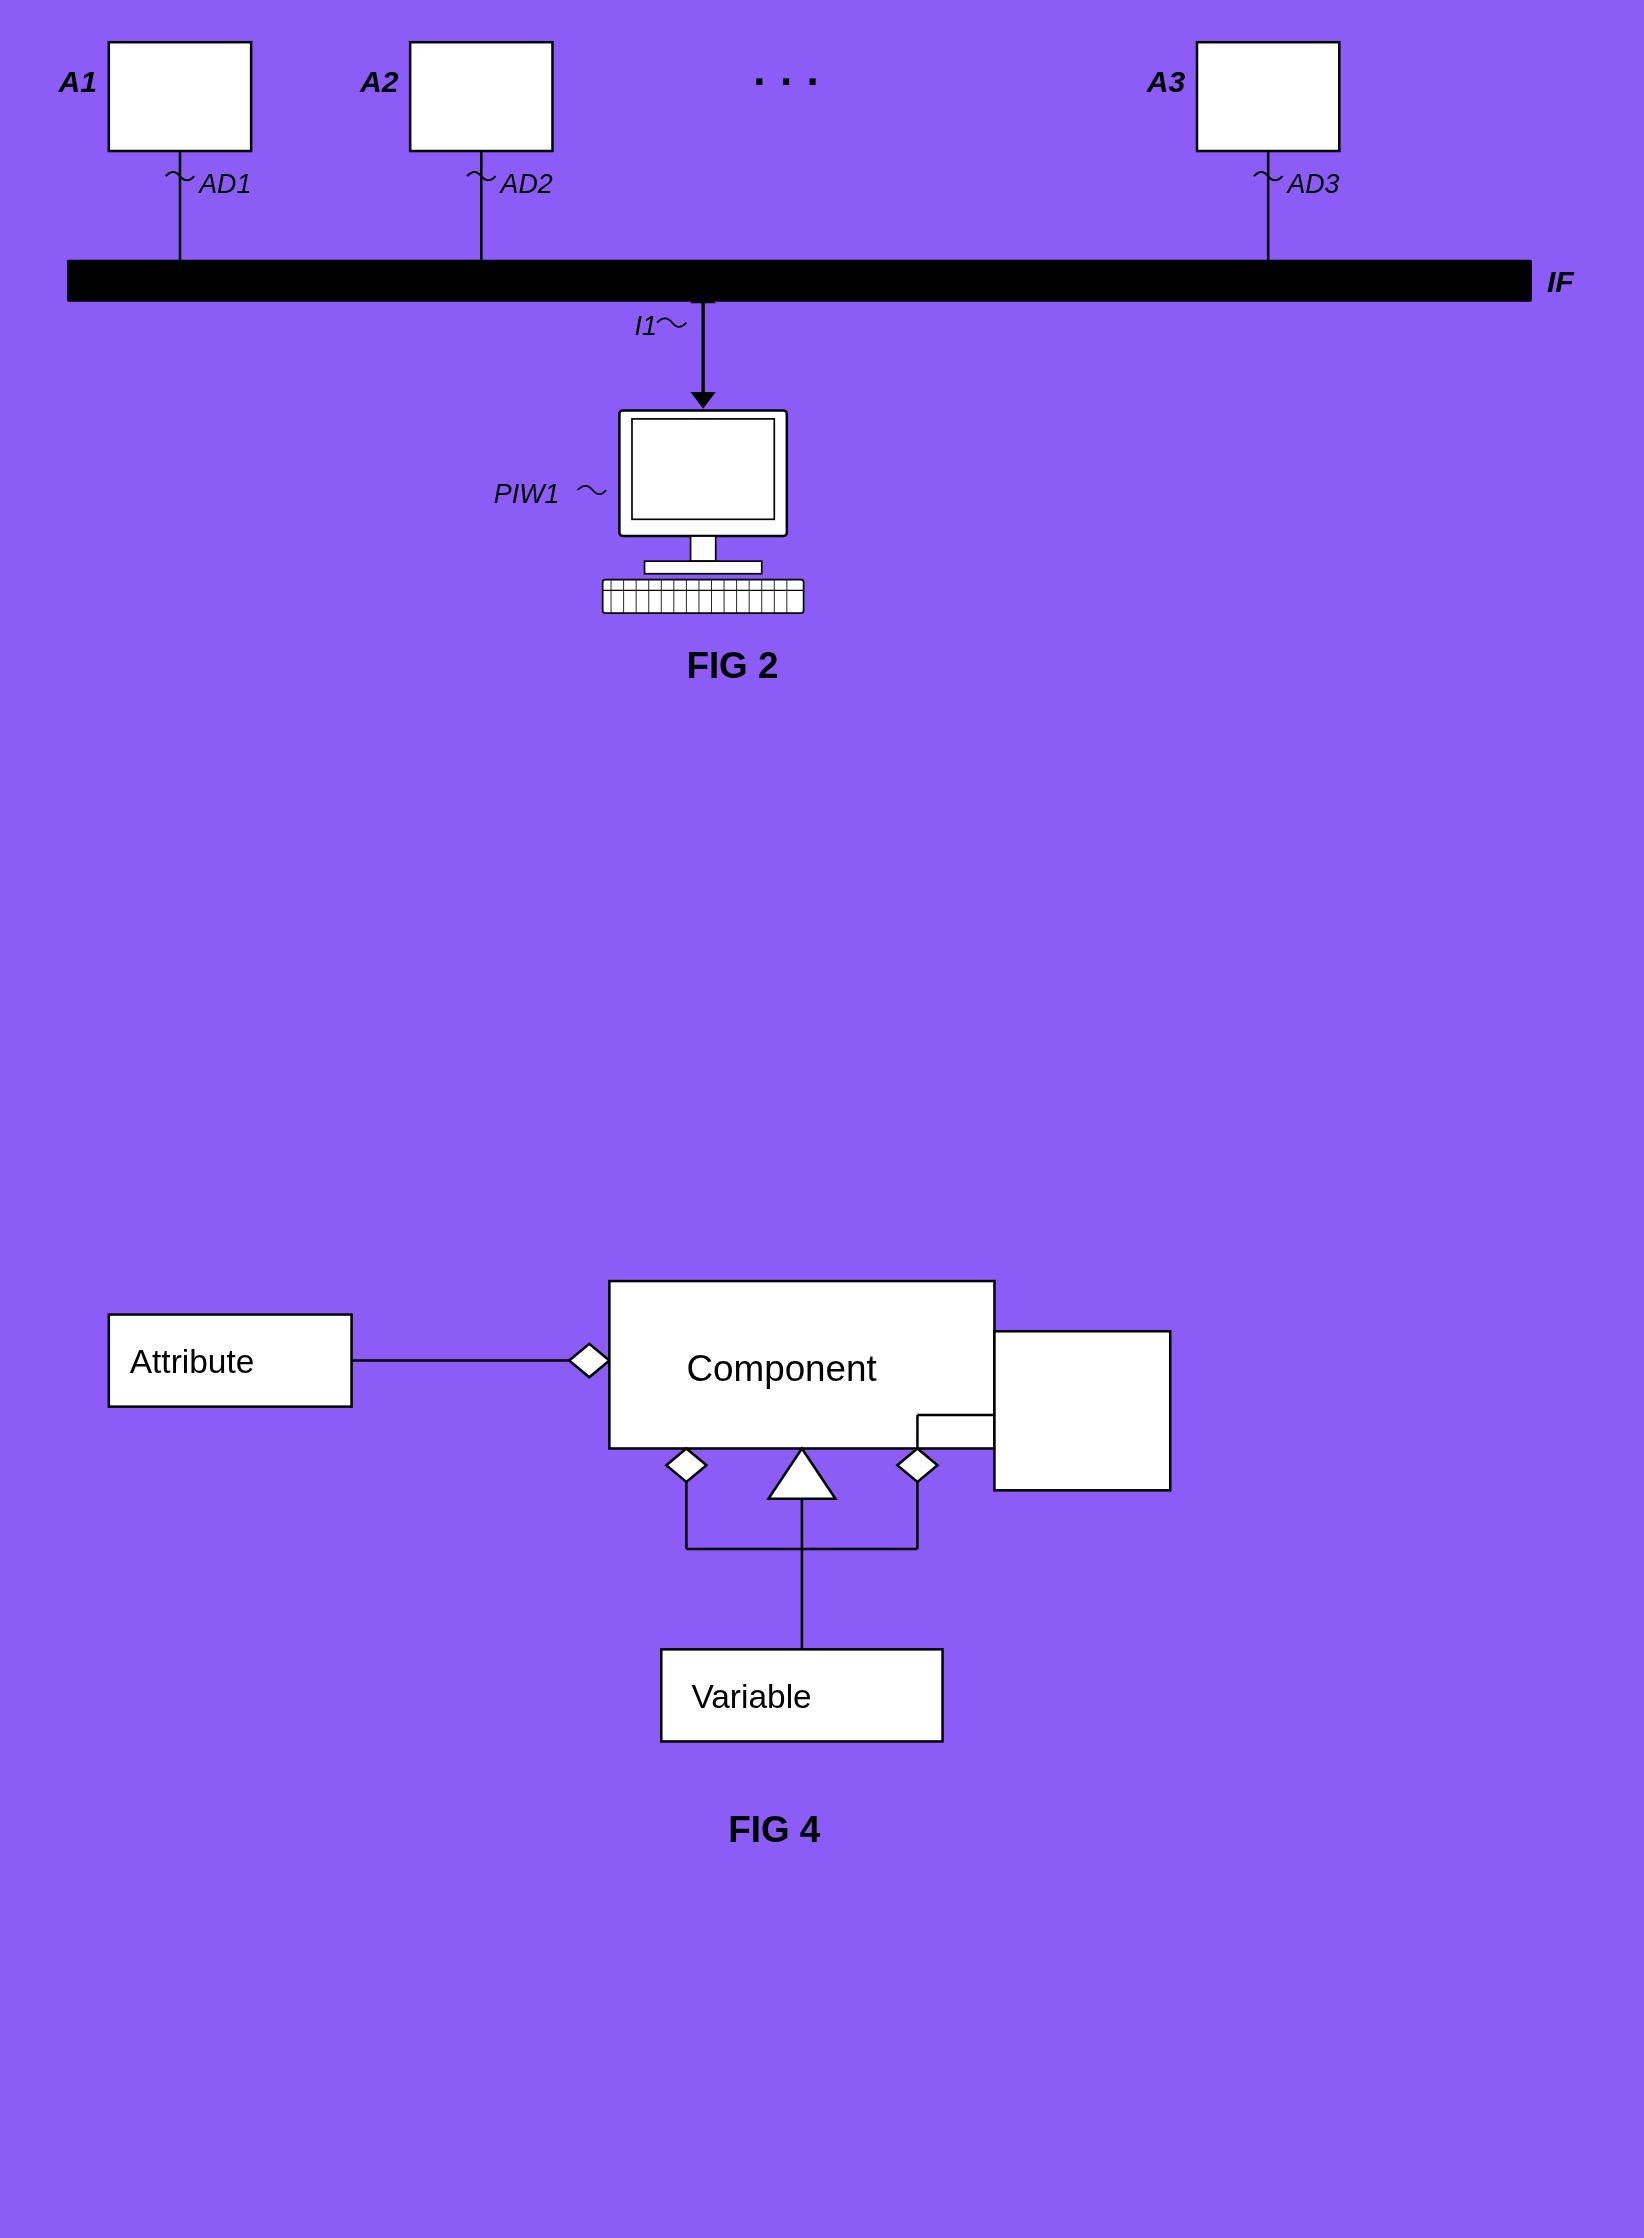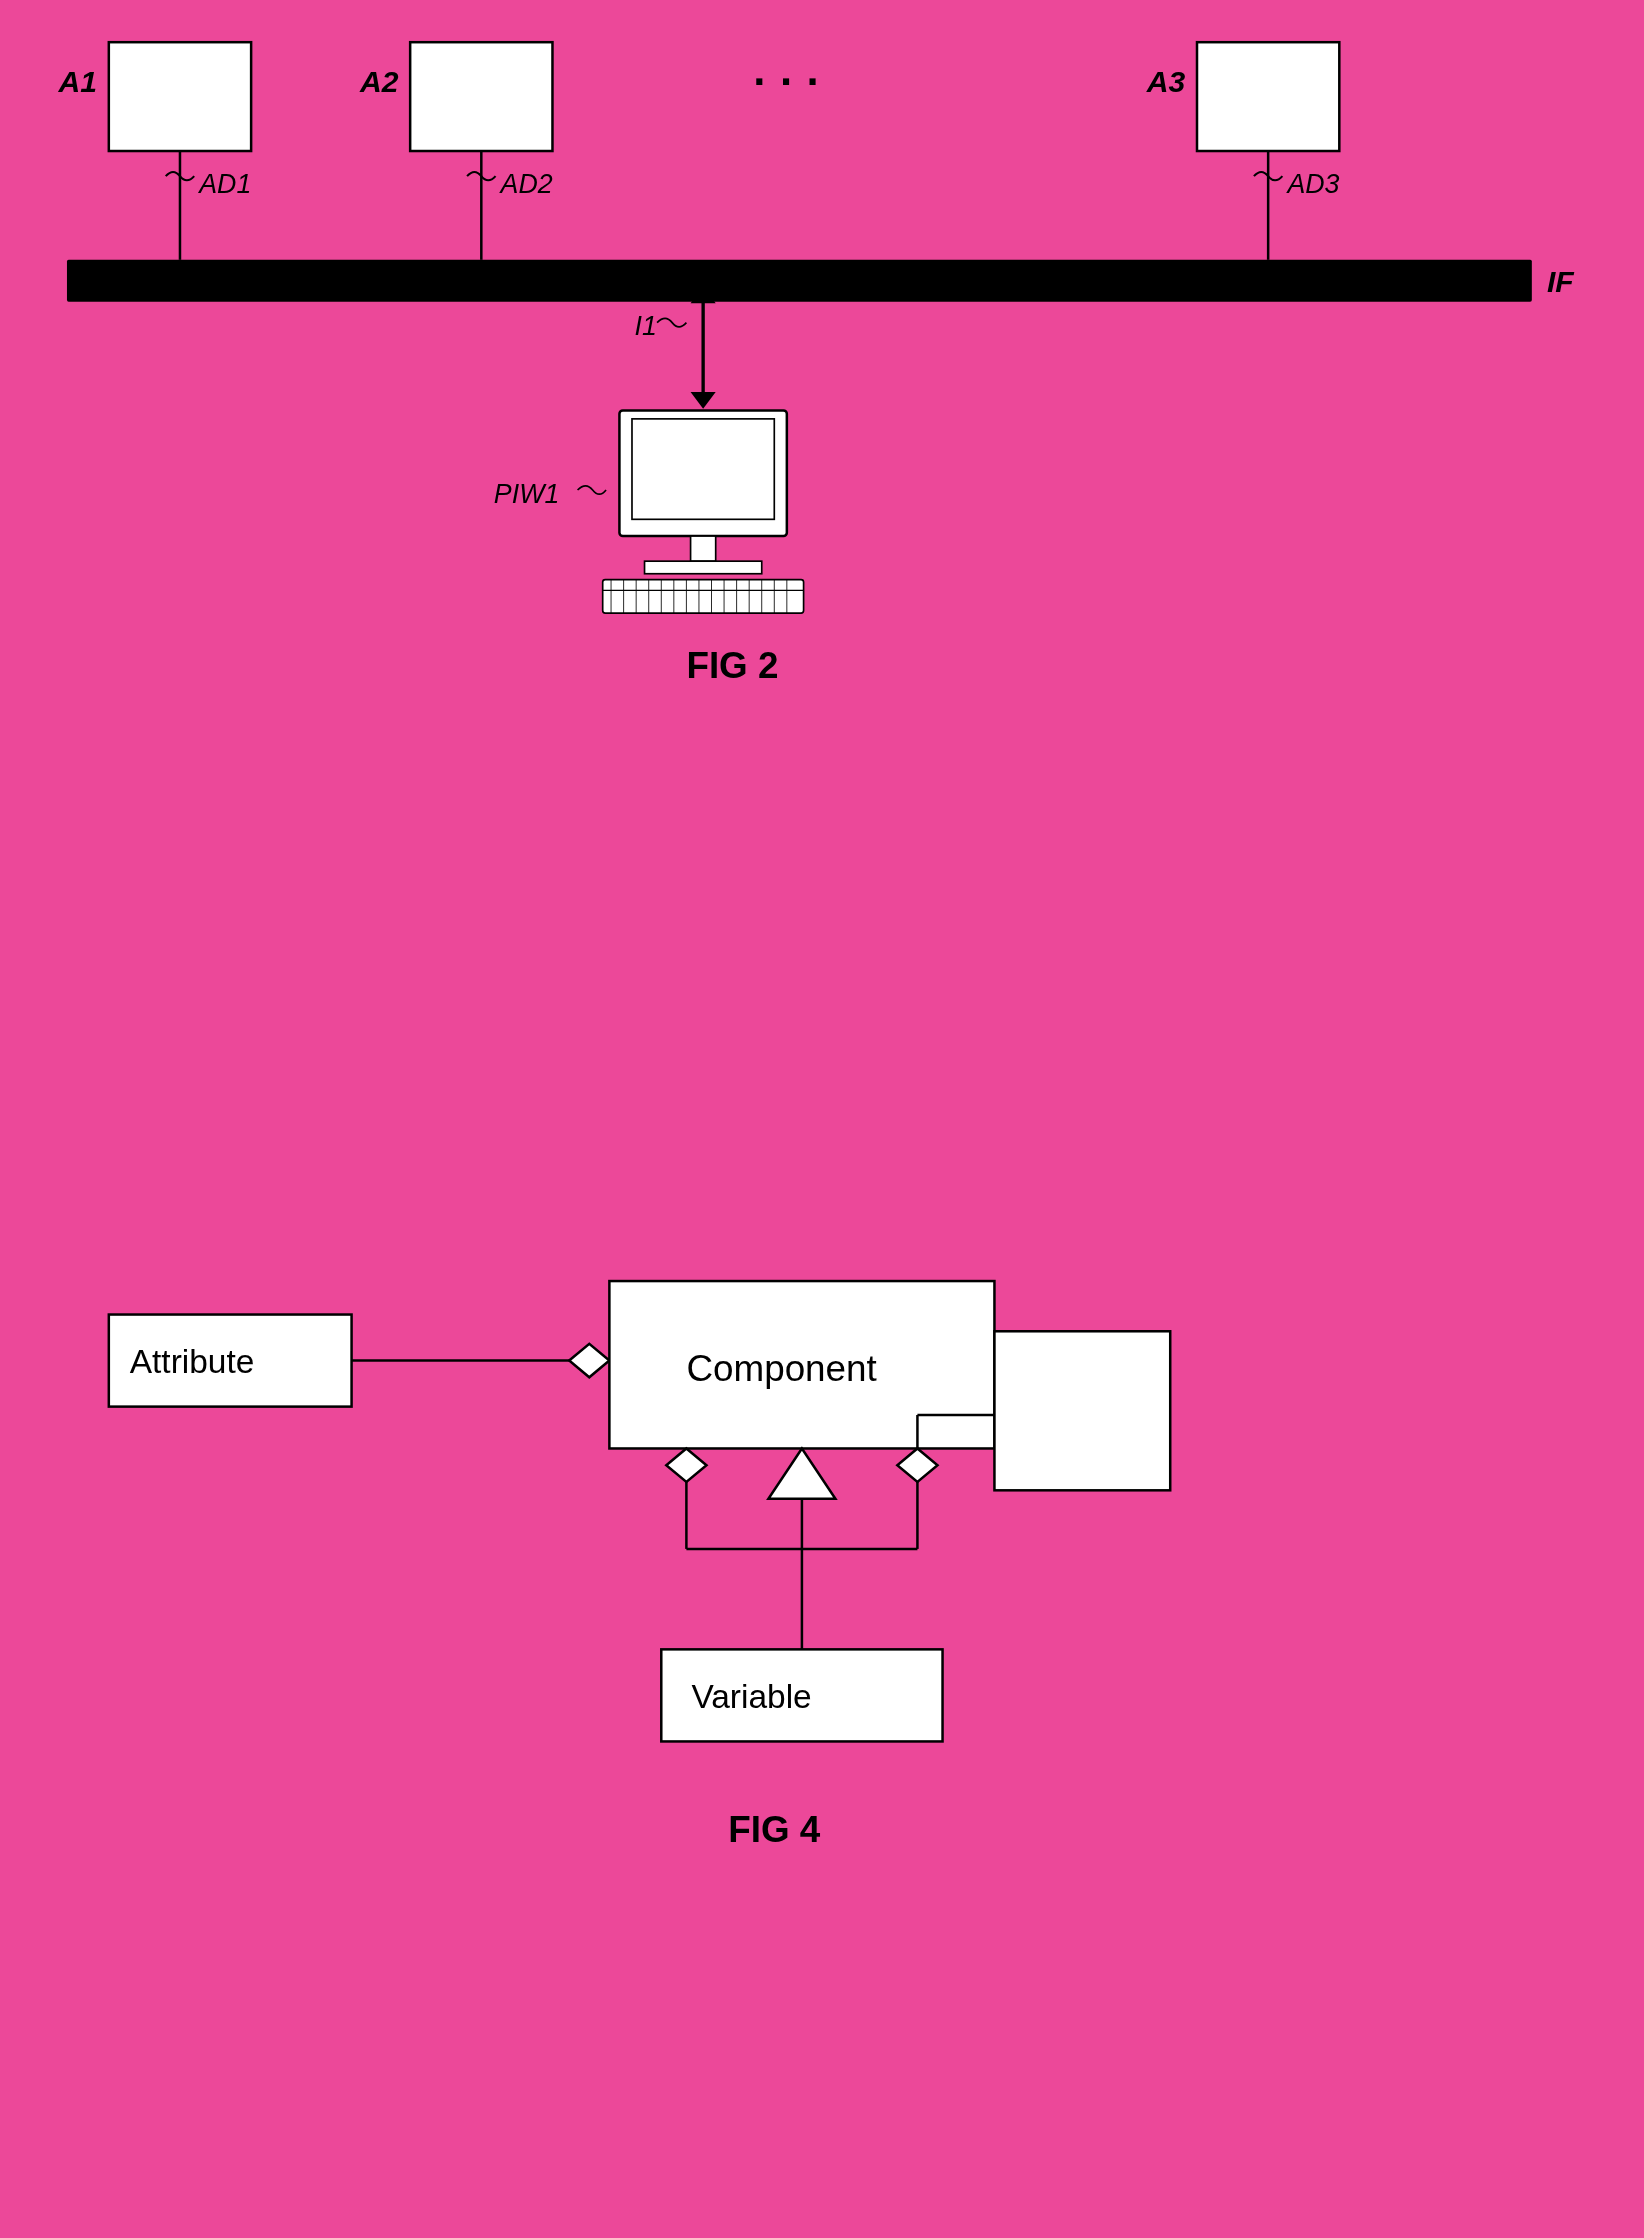--- a/index.html
+++ b/index.html
@@ -8,21 +8,21 @@
       width: 1644px;
       height: 2239px;
       position: relative;
       font-family: Arial, sans-serif;
       overflow: hidden;
     }
 
     .page-container {
       width: 1644px;
       height: 2239px;
-      background: #ec4899;
+      background: #8b5cf6;
       position: relative;
     }
 
     
     .svg-overlay {
       position: absolute;
       top: 0;
       left: 0;
       width: 1644px;
       height: 2239px;

